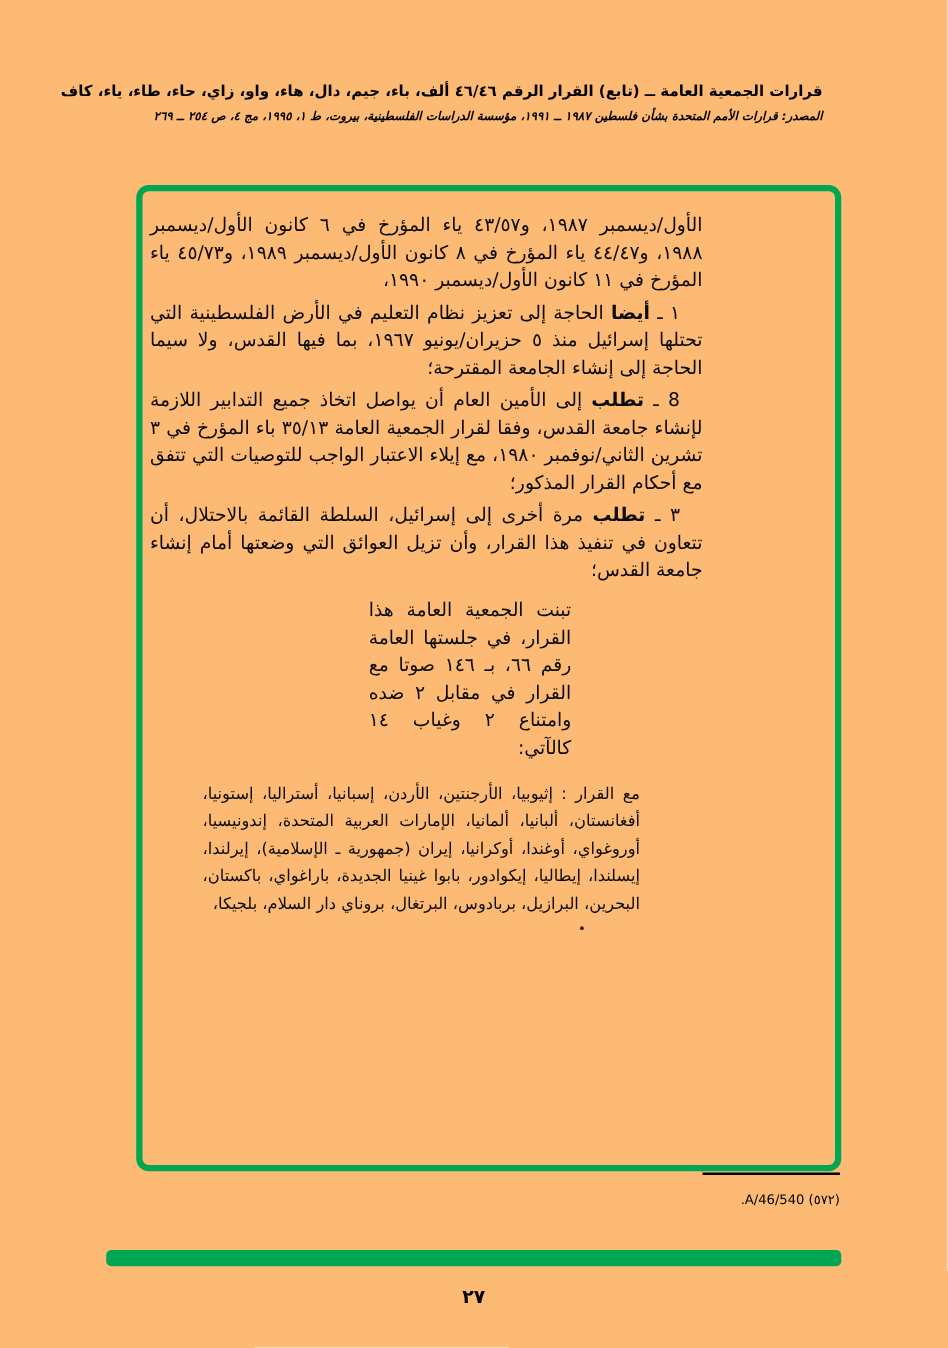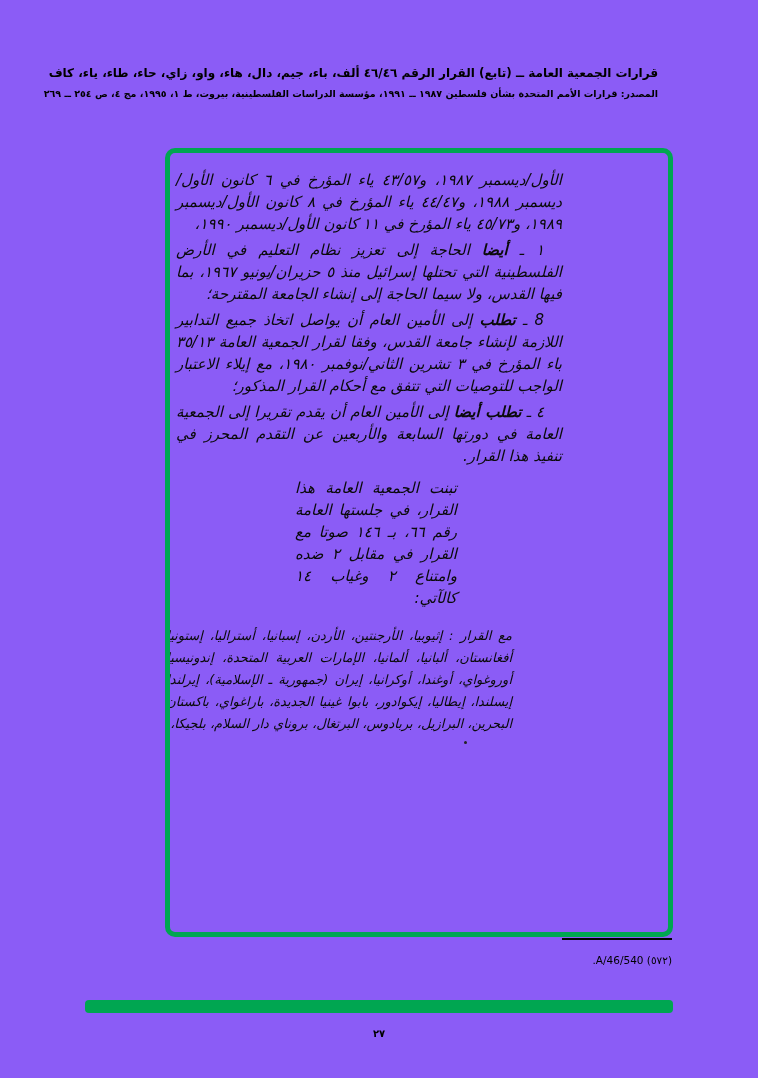--- a/index.html
+++ b/index.html
@@ -4,40 +4,39 @@
 <style>
   * { margin:0; padding:0; box-sizing:border-box; }
   html,body { background:#ffffff; }
   body {
     width:758px; height:1078px;
     font-family:"DejaVu Sans", sans-serif;
     color:#0a0a0a;
     position:relative;
     overflow:hidden;
   }
-  .page { position:relative; width:758px; height:1078px; background:#8b5cf6; }
+  .page { position:relative; width:758px; height:1078px; background:#fdba74; }
 
   
   .doc-header {
     position:absolute; top:66px; right:100px; width:560px;
     direction:rtl; text-align:right; color:#000;
   }
   .doc-title { font-size:12px; font-weight:bold; white-space:nowrap; }
-  .doc-source { font-size:9.5px; font-weight:bold; margin-top:8px; white-space:nowrap; }
+  .doc-source { font-size:9.5px; font-weight:bold; margin-top:8px; white-space:nowrap;font-style:italic; }
 
   
   .green-frame {
     position:absolute; top:148px; right:85px;
-    width:508px; height:789px;
+    width:564px; height:789px;
     border:5px solid var(--green,#00a651);
     border-radius:10px;
     padding:16px 106px 14px 6px;
     direction:rtl;
     overflow:hidden;
-    font-style:italic;
   }
   .para {
     font-size:15px; line-height:22px;
     text-align:justify; letter-spacing:0.2px;
     margin-bottom:4px;
     color:#0a0a0a;
   }
   .para.indent { text-indent:18px; }
   .bold { font-weight:bold; }
   .sup { font-size:9.5px; vertical-align:super; letter-spacing:0; }
@@ -70,39 +69,39 @@
 
   
   .bottom-bar {
     position:absolute; top:1000px; right:85px;
     width:588px; height:13px;
     background:var(--green,#00a651);
     border-radius:4px;
   }
   .page-number {
     position:absolute; top:1028px; left:0; width:758px;
-    text-align:center; font-size:10px; font-weight:bold; color:#000;
+    text-align:center; font-size:15px; font-weight:bold; color:#000;
   }
 </style>
 </head>
 <body>
 
 <div class="page">
 
   <header class="doc-header">
     <div class="doc-title">قرارات الجمعية العامة ــ (تابع) القرار الرقم ٤٦/٤٦ ألف، باء، جيم، دال، هاء، واو، زاي، حاء، طاء، ياء، كاف</div>
     <div class="doc-source">المصدر: قرارات الأمم المتحدة بشأن فلسطين ١٩٨٧ ــ ١٩٩١، مؤسسة الدراسات الفلسطينية، بيروت، ط ١، ١٩٩٥، مج ٤، ص ٢٥٤ ــ ٢٦٩</div>
   </header>
 
   <section class="green-frame">
     <div id="resolution-body">
         <p class="para"><span>الأول/ديسمبر ١٩٨٧، و٤٣/٥٧ ياء المؤرخ في ٦ كانون الأول/ديسمبر ١٩٨٨، و٤٤/٤٧ ياء المؤرخ في ٨ كانون الأول/ديسمبر ١٩٨٩، و٤٥/٧٣ ياء المؤرخ في ١١ كانون الأول/ديسمبر ١٩٩٠،</span></p>
         <p class="para indent"><span>١ ـ </span><span class="bold">أيضا</span><span> الحاجة إلى تعزيز نظام التعليم في الأرض الفلسطينية التي تحتلها إسرائيل منذ ٥ حزيران/يونيو ١٩٦٧، بما فيها القدس، ولا سيما الحاجة إلى إنشاء الجامعة المقترحة؛</span></p>
         <p class="para indent"><span>8 ـ </span><span class="bold">تطلب</span><span> إلى الأمين العام أن يواصل اتخاذ جميع التدابير اللازمة لإنشاء جامعة القدس، وفقا لقرار الجمعية العامة ٣٥/١٣ باء المؤرخ في ٣ تشرين الثاني/نوفمبر ١٩٨٠، مع إيلاء الاعتبار الواجب للتوصيات التي تتفق مع أحكام القرار المذكور؛</span></p>
-        <p class="para indent"><span>٤ ـ </span><span class="bold">تطلب أيضا</span><span> إلى الأمين العام أن يقدم تقريرا إلى الجمعية العامة في دورتها السابعة والأربعين عن التقدم المحرز في تنفيذ هذا القرار.</span></p>
+        <p class="para indent"><span>٣ ـ </span><span class="bold">تطلب</span><span> مرة أخرى إلى إسرائيل، السلطة القائمة بالاحتلال، أن تتعاون في تنفيذ هذا القرار، وأن تزيل العوائق التي وضعتها أمام إنشاء جامعة القدس؛</span></p>
       </div>
 
     <p class="vote-record">تبنت الجمعية العامة هذا القرار، في جلستها العامة رقم ٦٦، بـ ١٤٦ صوتا مع القرار في مقابل ٢ ضده وامتناع ٢ وغياب ١٤ كالآتي:</p>
 
     <p class="vote-list">مع القرار : إثيوبيا، الأرجنتين، الأردن، إسبانيا، أستراليا، إستونيا، أفغانستان، ألبانيا، ألمانيا، الإمارات العربية المتحدة، إندونيسيا، أوروغواي، أوغندا، أوكرانيا، إيران (جمهورية ـ الإسلامية)، إيرلندا، إيسلندا، إيطاليا، إيكوادور، بابوا غينيا الجديدة، باراغواي، باكستان، البحرين، البرازيل، بربادوس، البرتغال، بروناي دار السلام، بلجيكا،</p>
   </section>
 
   <span class="stray-dot"></span>
 
   <footer class="footnotes">

